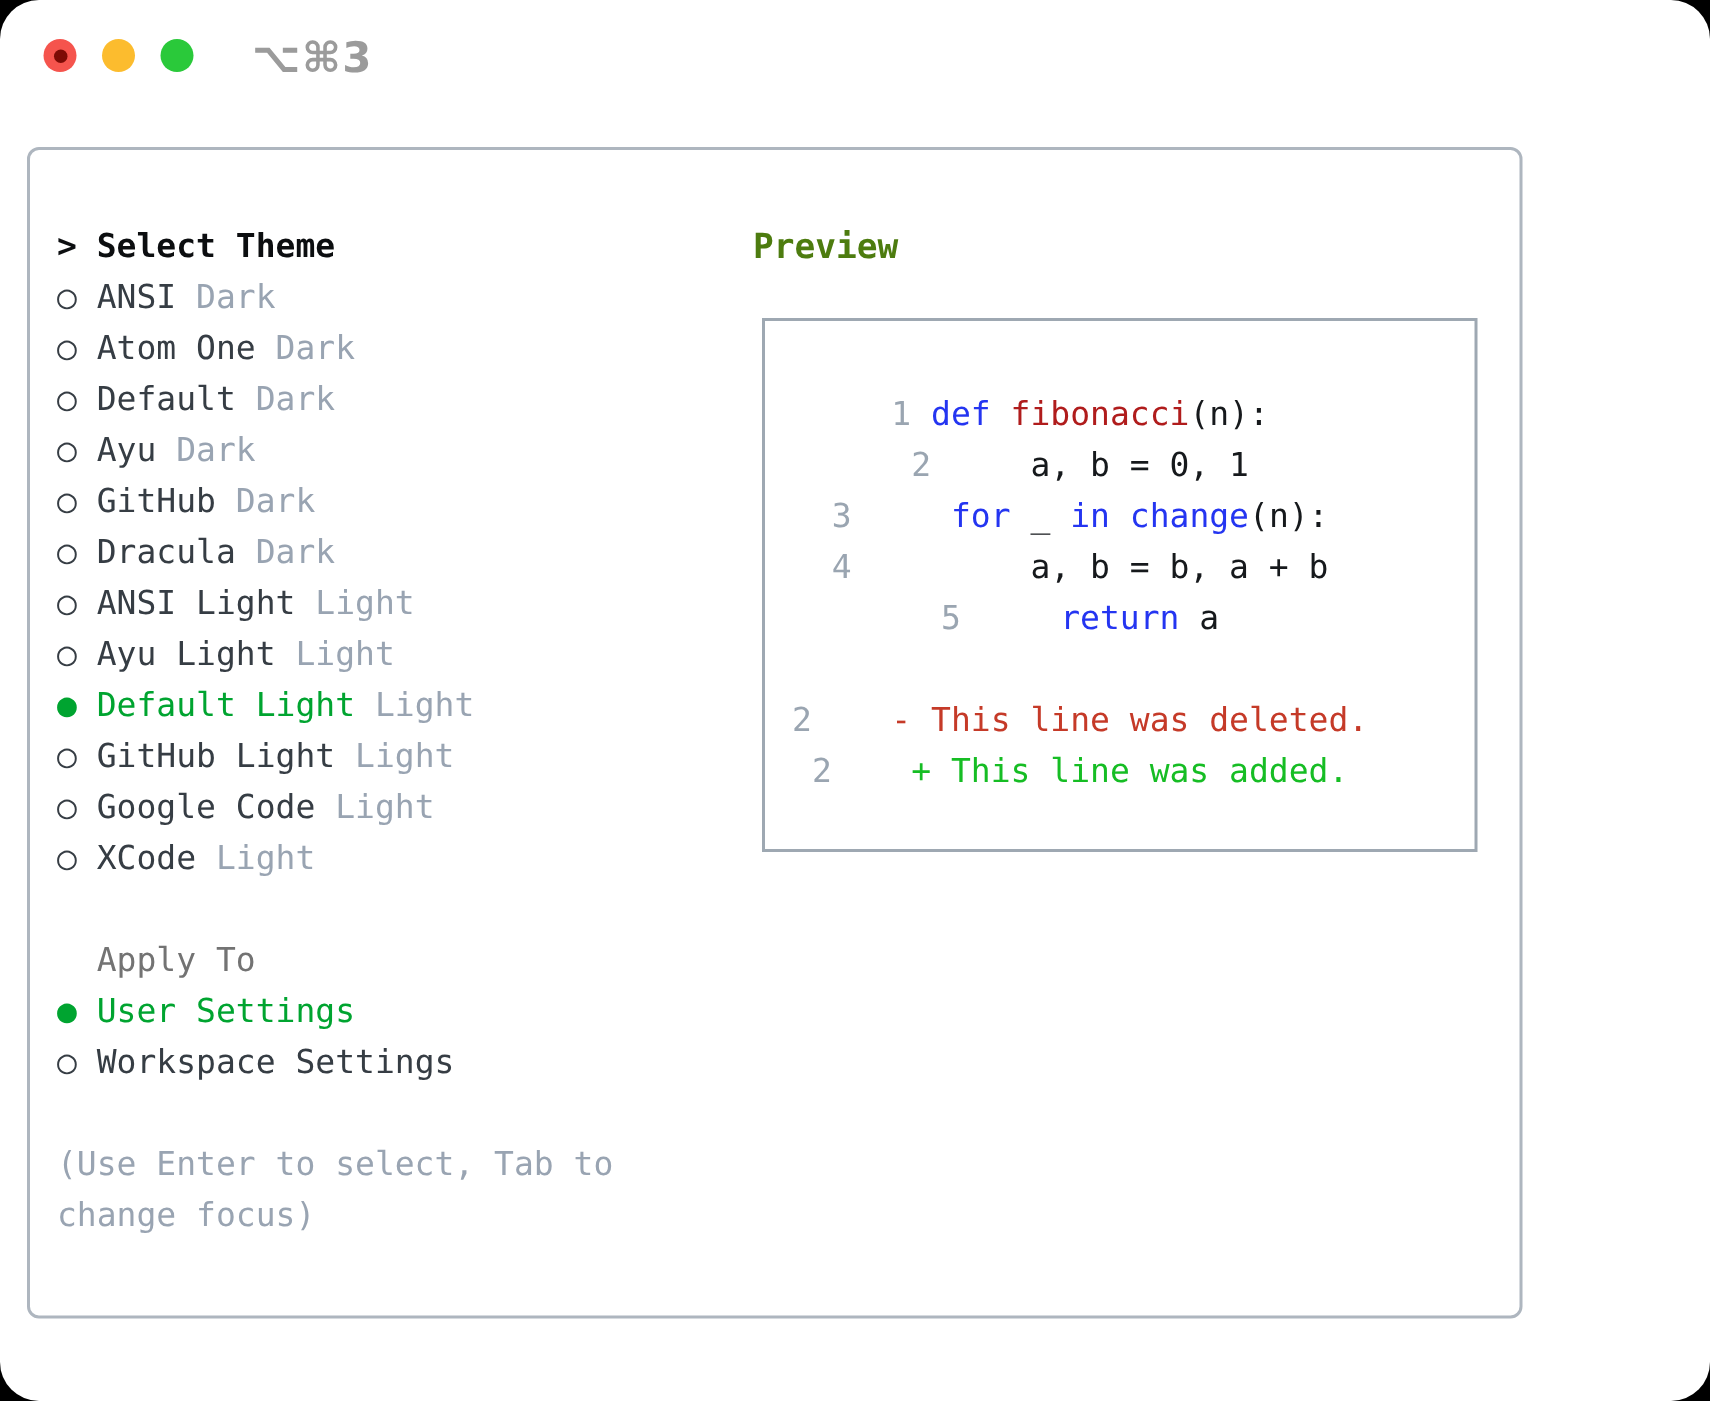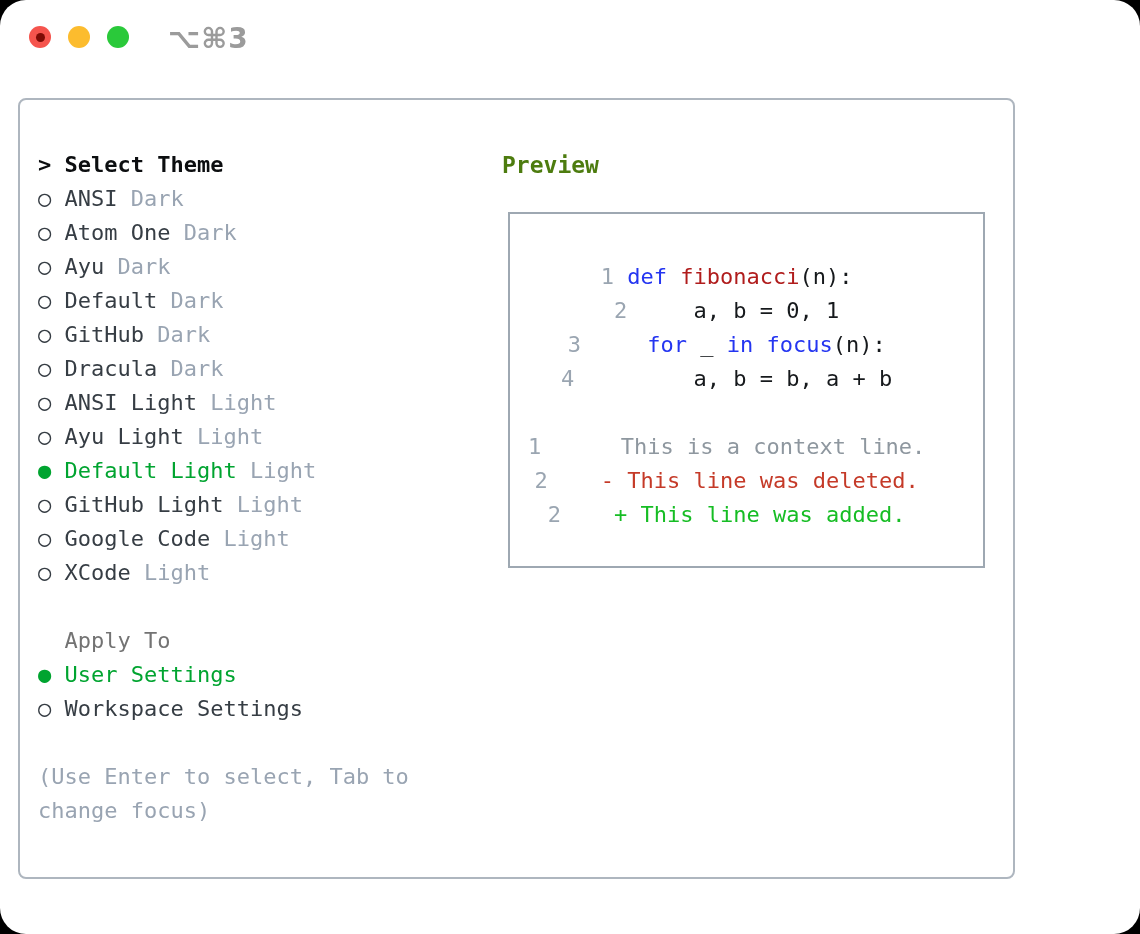--- a/index.html
+++ b/index.html
@@ -66,22 +66,22 @@
     <div class="tl green"></div>
   </div>
   <div class="shortcut">⌥⌘3</div>
 
   <div class="panel">
 
     <div class="left-col">
         <div class="trow"><span class="prompt">&gt; </span><span class="hdr">Select Theme</span></div>
         <div class="trow"><span class="marker">○</span><span> </span><span class="item">ANSI</span><span> </span><span class="muted">Dark</span></div>
         <div class="trow"><span class="marker">○</span><span> </span><span class="item">Atom One</span><span> </span><span class="muted">Dark</span></div>
+        <div class="trow"><span class="marker">○</span><span> </span><span class="item">Default</span><span> </span><span class="muted">Dark</span></div>
         <div class="trow"><span class="marker">○</span><span> </span><span class="item">Ayu</span><span> </span><span class="muted">Dark</span></div>
-        <div class="trow"><span class="marker">○</span><span> </span><span class="item">Default</span><span> </span><span class="muted">Dark</span></div>
         <div class="trow"><span class="marker">○</span><span> </span><span class="item">GitHub</span><span> </span><span class="muted">Dark</span></div>
         <div class="trow"><span class="marker">○</span><span> </span><span class="item">Dracula</span><span> </span><span class="muted">Dark</span></div>
         <div class="trow"><span class="marker">○</span><span> </span><span class="item">ANSI Light</span><span> </span><span class="muted">Light</span></div>
         <div class="trow"><span class="marker">○</span><span> </span><span class="item">Ayu Light</span><span> </span><span class="muted">Light</span></div>
         <div class="trow"><span class="sel">●</span><span> </span><span class="sel">Default Light</span><span> </span><span class="muted">Light</span></div>
         <div class="trow"><span class="marker">○</span><span> </span><span class="item">GitHub Light</span><span> </span><span class="muted">Light</span></div>
         <div class="trow"><span class="marker">○</span><span> </span><span class="item">Google Code</span><span> </span><span class="muted">Light</span></div>
         <div class="trow"><span class="marker">○</span><span> </span><span class="item">XCode</span><span> </span><span class="muted">Light</span></div>
         <div class="trow"></div>
         <div class="trow"><span class="hdr2">  Apply To</span></div>
@@ -91,23 +91,23 @@
         <div class="trow"><span class="muted">(Use Enter to select, Tab to</span></div>
         <div class="trow"><span class="muted">change focus)</span></div>
       </div>
 
     <div class="preview-title">Preview</div>
 
     <div class="preview-box">
       <div class="preview-code">
           <div class="pline"><span class="lnum">1</span><span class="code"> </span><span class="tok-keyword">def</span><span class="code"> </span><span class="tok-function">fibonacci</span><span class="code">(n):</span></div>
           <div class="pline"><span class="lnum">2</span><span class="code">     a, b = 0, 1</span></div>
-          <div class="pline"><span class="lnum">3</span><span class="code">     </span><span class="tok-keyword">for</span><span class="code"> _ </span><span class="tok-keyword">in</span><span class="code"> </span><span class="tok-keyword">focus</span><span class="code">(n):</span></div>
+          <div class="pline"><span class="lnum">3</span><span class="code">     </span><span class="tok-keyword">for</span><span class="code"> _ </span><span class="tok-keyword">in</span><span class="code"> </span><span class="tok-keyword">change</span><span class="code">(n):</span></div>
           <div class="pline"><span class="lnum">4</span><span class="code">         a, b = b, a + b</span></div>
+          <div class="pline"><span class="lnum">5</span><span class="code">     </span><span class="tok-keyword">return</span><span class="code"> a</span></div>
           <div class="pline"></div>
-          <div class="pline"><span class="lnum">1</span><span class="diff-context">      This is a context line.</span></div>
           <div class="pline"><span class="lnum">2</span><span class="diff-deleted">    - This line was deleted.</span></div>
           <div class="pline"><span class="lnum">2</span><span class="diff-added">    + This line was added.</span></div>
         </div>
     </div>
 
   </div>
 </div>
 
 </body></html>

